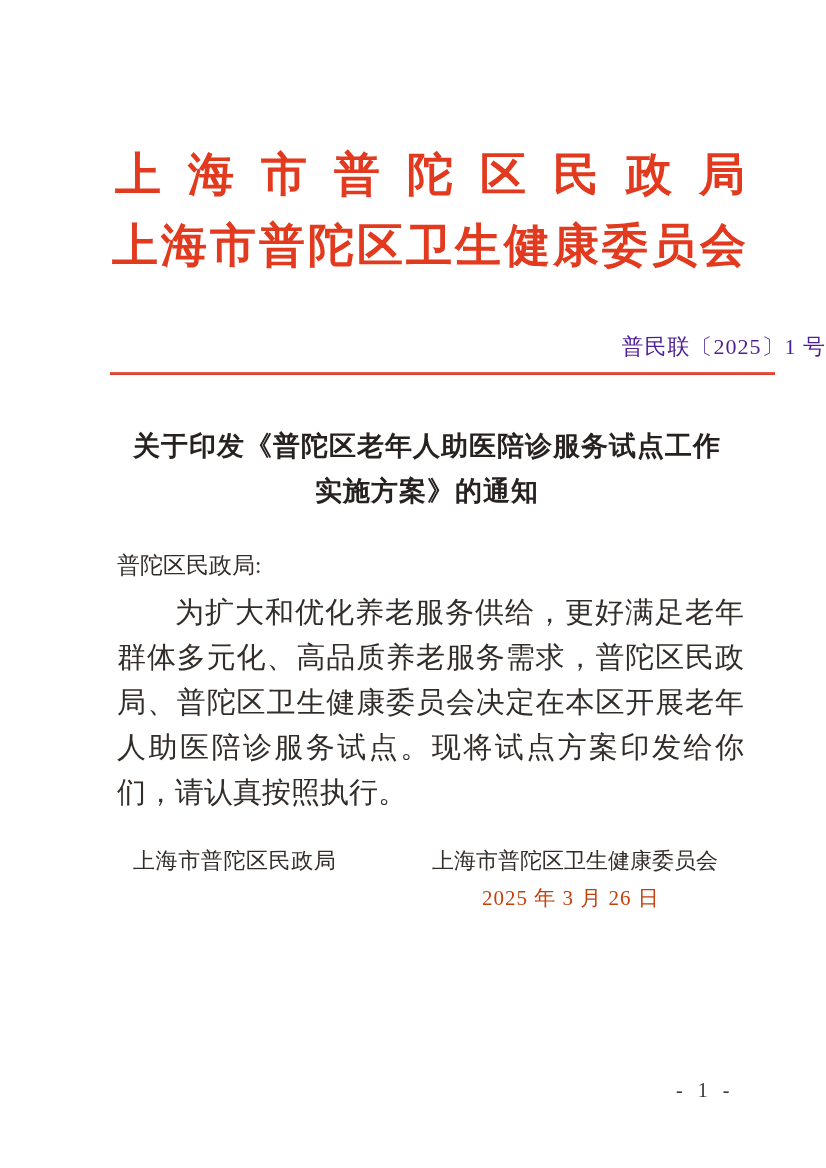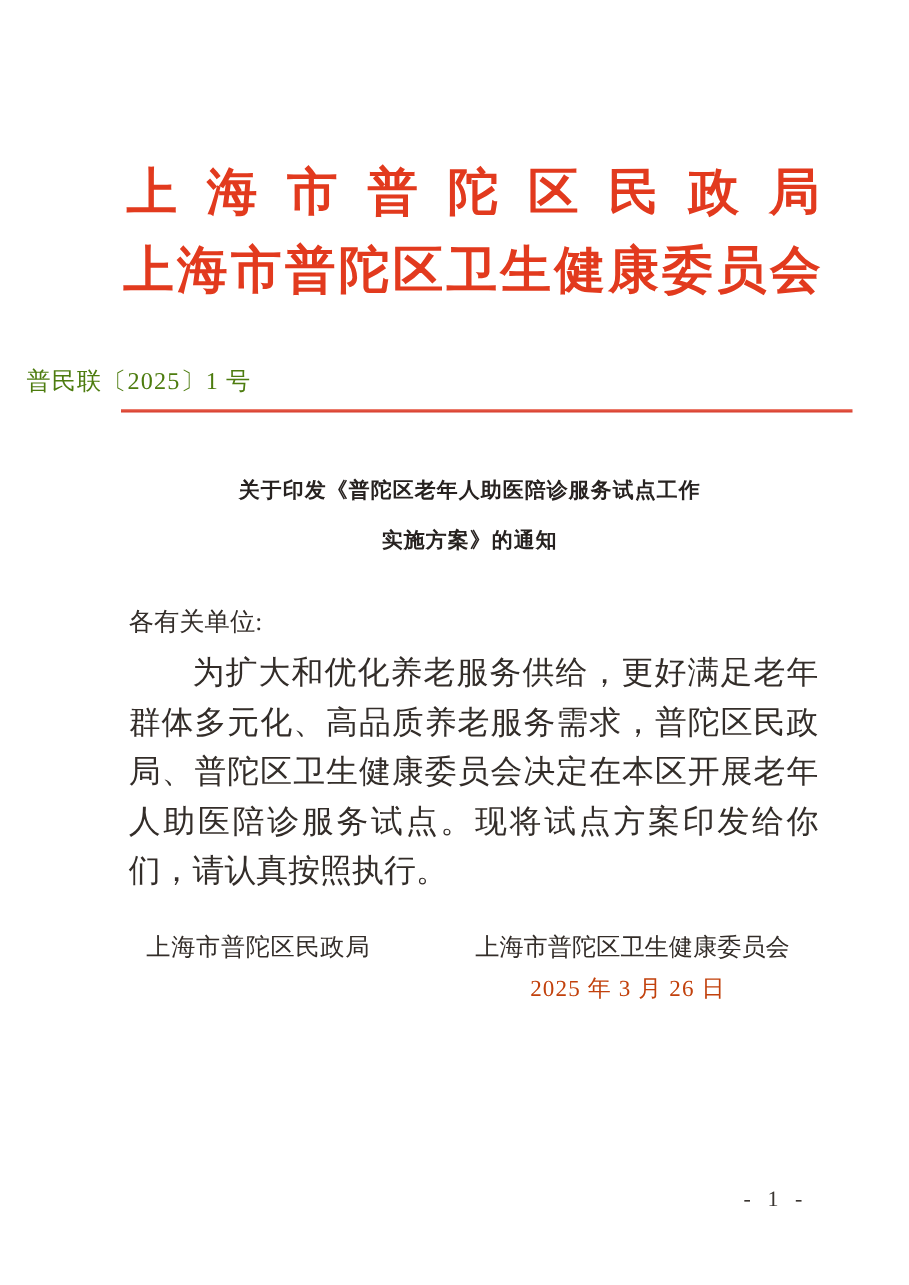--- a/index.html
+++ b/index.html
@@ -38,43 +38,43 @@
     letter-spacing: 3px;
     white-space: nowrap;
     line-height: 52px;
   }
   
   .doc-number {
     position: absolute;
     top: 333px;
     left: 24px;
     right: 0;
-    text-align: left;
+    text-align: right;
     font-size: 22px;
     letter-spacing: 1px;
-    color: #4d7c0f;
+    color: #4c1d95;
     line-height: 28px;
   }
   
   .red-rule {
     position: absolute;
     top: 372px;
     left: 110px;
     width: 665px;
     height: 3px;
     background: linear-gradient(#e8604c, #d63a2b);
   }
   
   .title {
     position: absolute;
     top: 424px;
     left: 28px;
     right: 0;
     text-align: center;
-    font-size: 19px;
+    font-size: 27px;
     font-weight: bold;
     color: #272220;
     line-height: 45px;
     letter-spacing: 1px;
   }
   
   .salutation {
     position: absolute;
     top: 551px;
     left: 117px;
@@ -149,21 +149,21 @@
 
   <div class="doc-number">普民联〔2025〕1 号</div>
 
   <div class="red-rule"></div>
 
   <div class="title">
     <div>关于印发《普陀区老年人助医陪诊服务试点工作</div>
     <div>实施方案》的通知</div>
   </div>
 
-  <div class="salutation">各有关单位:</div>
+  <div class="salutation">普陀区民政局:</div>
 
   <div class="body-text">为扩大和优化养老服务供给，更好满足老年群体多元化、高品质养老服务需求，普陀区民政局、普陀区卫生健康委员会决定在本区开展老年人助医陪诊服务试点。现将试点方案印发给你们，请认真按照执行。</div>
 
   <div class="sig-left">上海市普陀区民政局</div>
 
   <div class="sig-right">上海市普陀区卫生健康委员会</div>
 
   <div class="date">2025 年 3 月 26 日</div>
 
   <div class="page-number">- 1 -</div>

